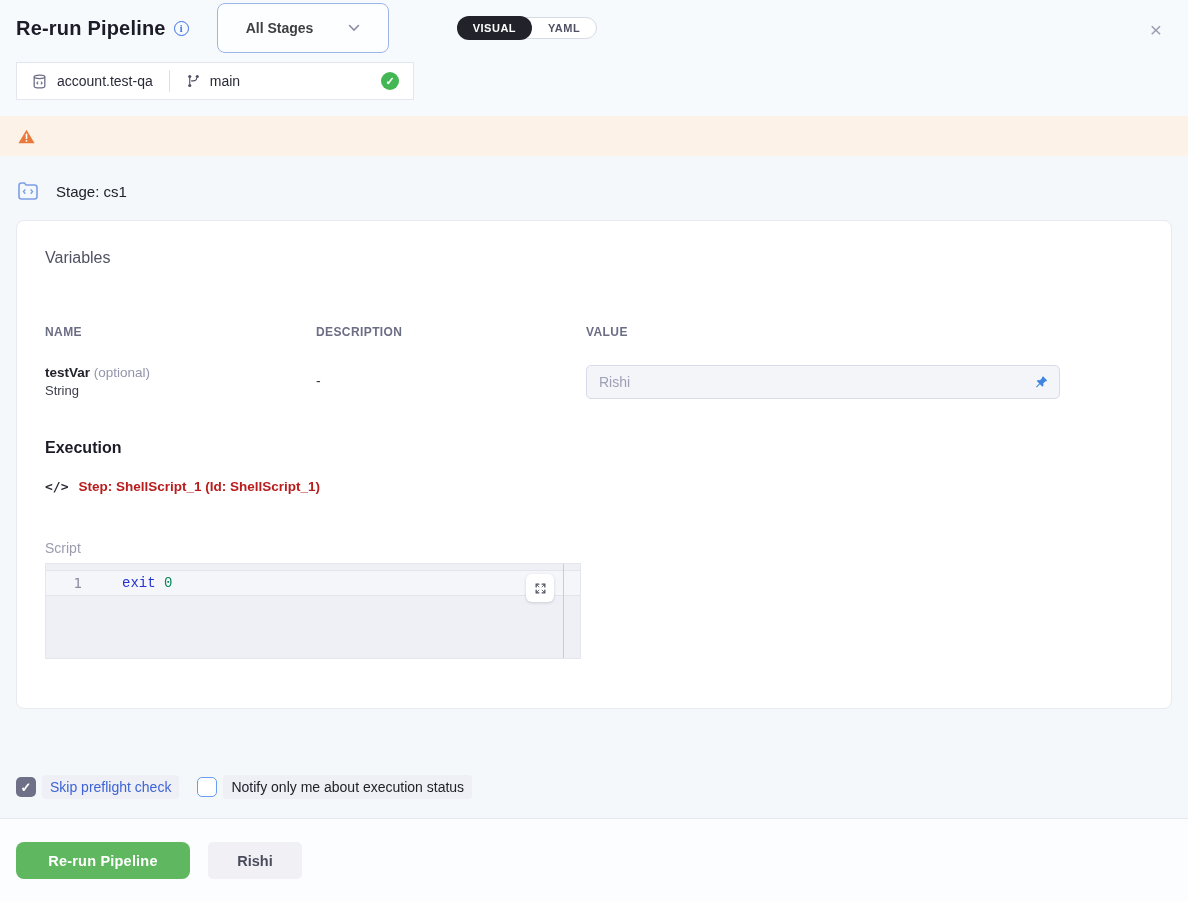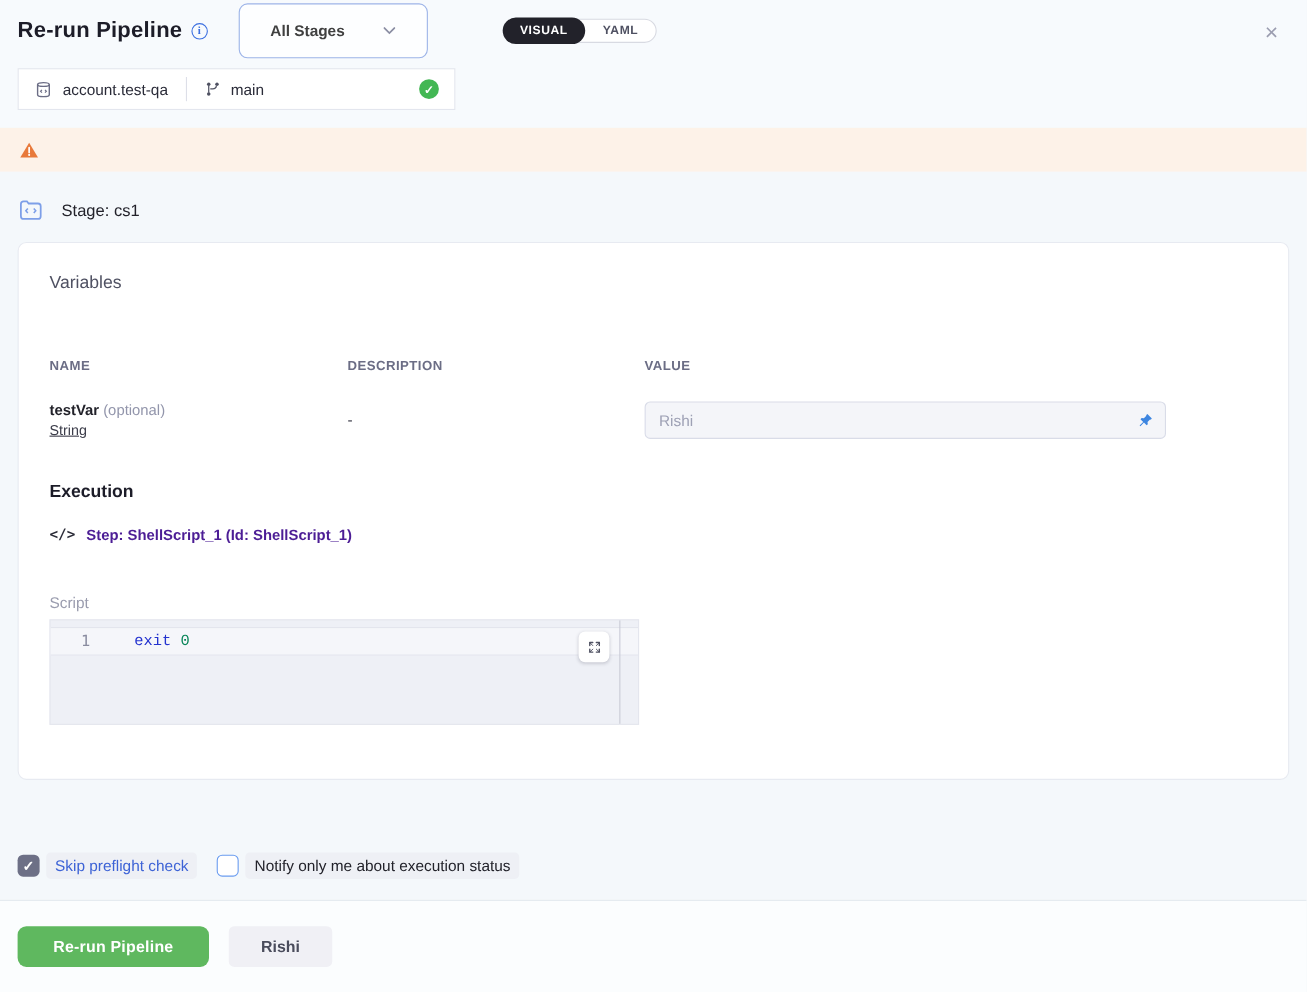--- a/index.html
+++ b/index.html
@@ -46,34 +46,34 @@
     height:489px; padding:28px 28px 0 28px; position:relative; }
   .section-title { font-size:16px; color:#4f5162; }
   .exec-title { font-size:16px; font-weight:bold; color:#1c1c28; }
 
   .var-table-head { display:grid; grid-template-columns:271px 270px 1fr; margin-top:58px; }
   .col-header { font-size:12px; font-weight:bold; color:#6b6d85; letter-spacing:.4px; }
   .var-row { display:grid; grid-template-columns:271px 270px 1fr; margin-top:26px; align-items:flex-start; }
   .var-name-line { font-size:13.5px; color:#22222a; }
   .var-name { font-weight:bold; }
   .var-optional { color:#9295ab; font-weight:normal; }
-  .var-type { font-size:13px; color:#3c3d4a; margin-top:3px;text-decoration:underline; }
+  .var-type { font-size:13px; color:#3c3d4a; margin-top:3px; }
   .var-desc { font-size:14px; color:#3c3d4a; padding-top:8px; }
   .value-field { position:relative; width:474px; height:34px; background:#f4f5f9; border:1px solid #d9dce8;
     border-radius:5px; display:flex; align-items:center; }
   .value-input { flex:1; border:none; outline:none; background:transparent; font-size:14px; color:#565868;
     padding:0 40px 0 12px; font-family:"Liberation Sans", sans-serif; }
   .value-input::placeholder { color:#9ea1b5; }
   .pin-btn { position:absolute; right:8px; top:7px; width:20px; height:20px; display:flex;
     align-items:center; justify-content:center; cursor:pointer; }
 
   .exec-block { margin-top:40px; }
   .step-row { display:flex; align-items:center; margin-top:22px; }
   .step-code-glyph { font-size:13px; font-weight:bold; color:#2b2c38; font-family:"DejaVu Sans Mono", monospace; }
-  .step-label { font-size:13.5px; font-weight:bold; color:#4c1d95; margin-left:10px; }
+  .step-label { font-size:13.5px; font-weight:bold; color:#b91c1c; margin-left:10px; }
 
   .script-label { font-size:14px; color:#9a9cae; margin-top:46px; }
   .code-editor { position:relative; margin-top:7px; width:536px; height:96px; background:#eef0f6;
     border:1px solid #e4e6ee; font-family:"DejaVu Sans Mono", monospace; font-size:14px; }
   .code-line { display:flex; height:26px; align-items:center; background:#f5f6fa;
     border-top:1px solid #e3e5ed; border-bottom:1px solid #e3e5ed; margin-top:6px; }
   .line-number { width:56px; text-align:right; color:#8a8ca0; padding-right:20px; }
   .code-text { padding-left:20px;font-family:Liberation Mono, monospace; }
   .kw { color:#2433cf; }
   .num { color:#098658; }

